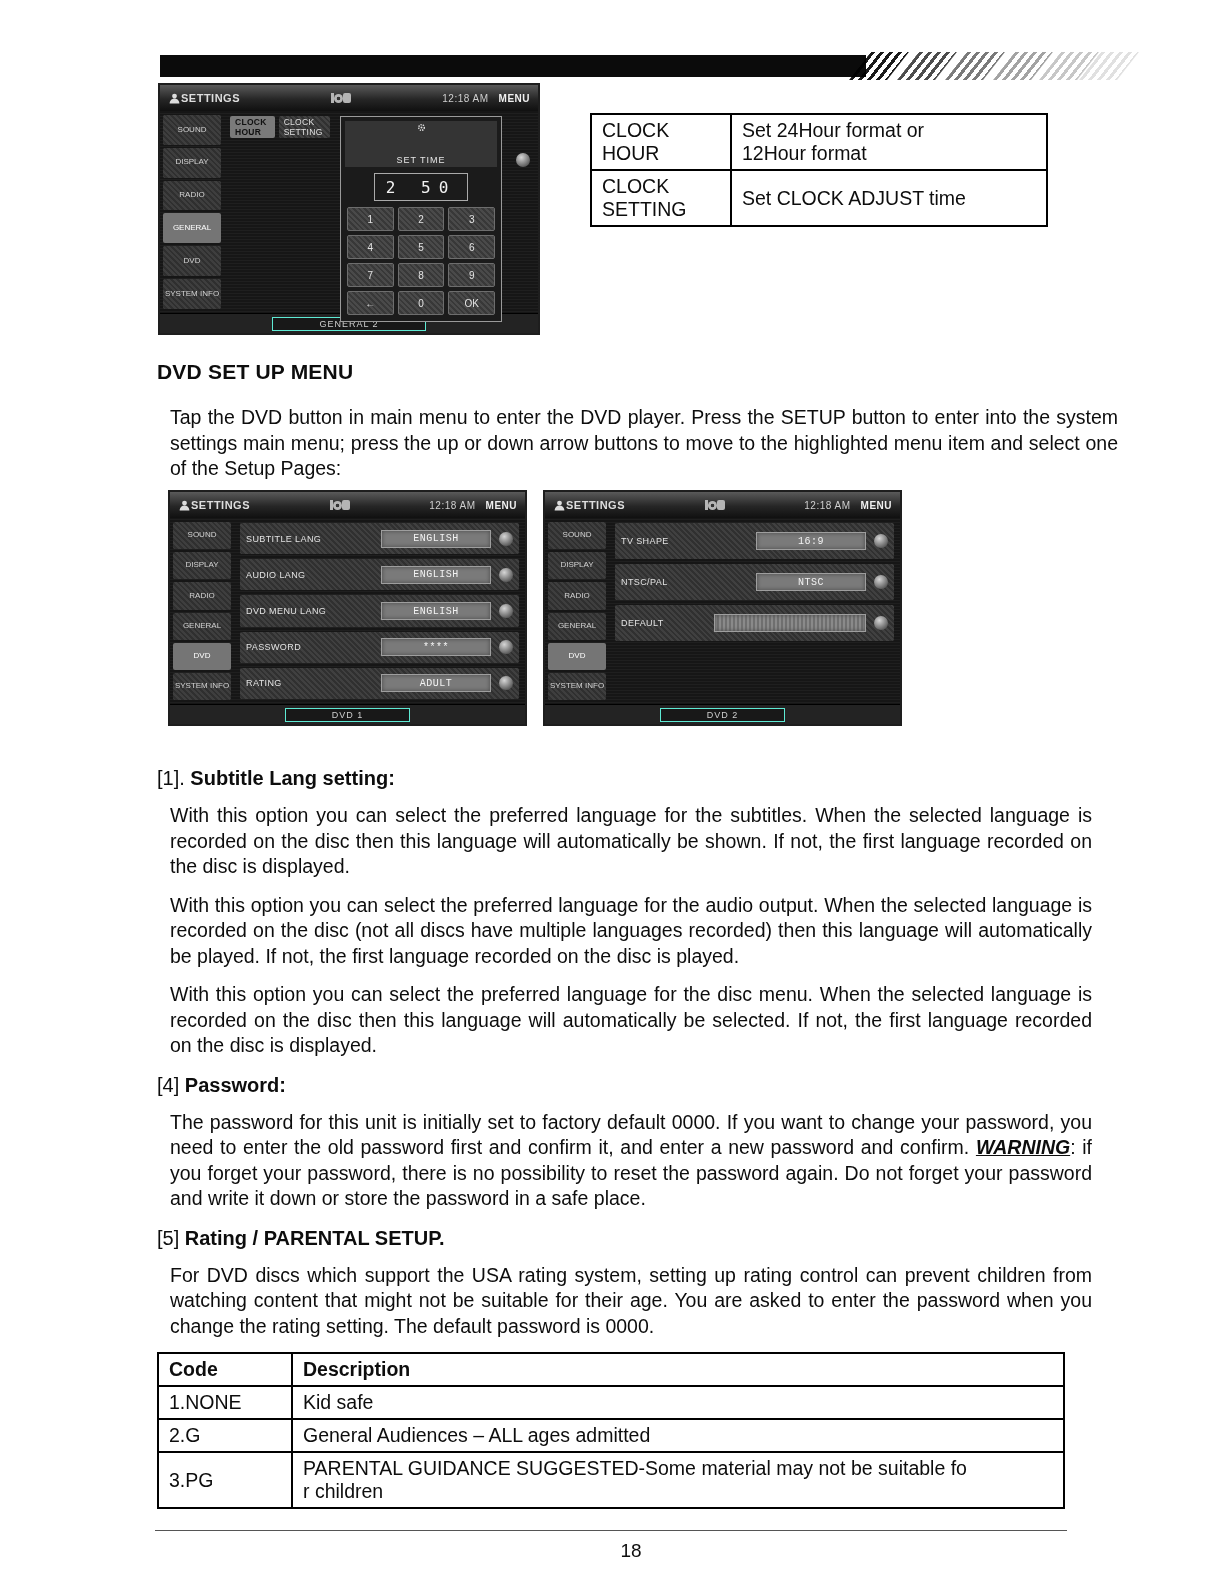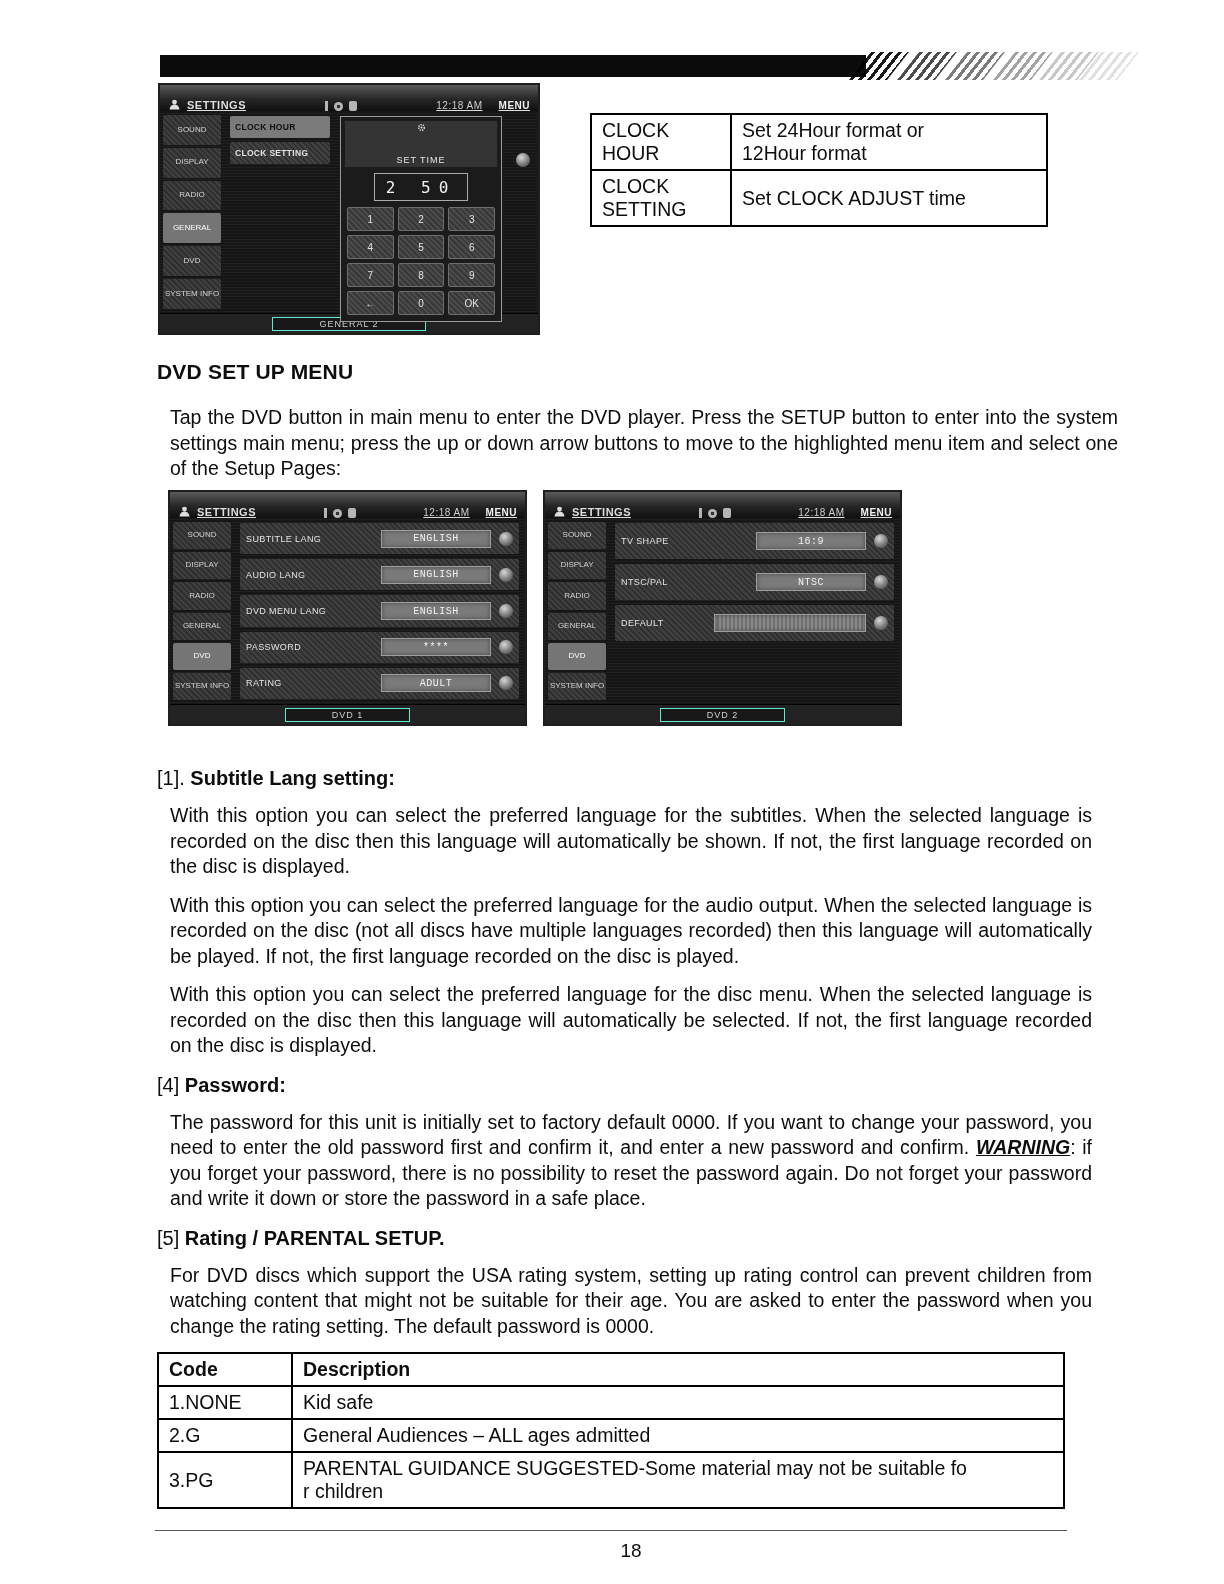--- a/index.html
+++ b/index.html
@@ -28,23 +28,23 @@
   
   .shot {
     position: absolute;
     background: #161616;
     background-image: repeating-linear-gradient(0deg, rgba(255,255,255,.04) 0 1px, transparent 1px 3px);
     box-shadow: 0 0 0 2px #1e1e1e;
     color: #c9c9c9;
     overflow: hidden;
   }
   .shot-header {
-    height: 26px; display: flex; align-items: flex-end; gap: 6px; padding: 0 8px;
+    height: 26px; display: flex; align-items: center; gap: 0; padding: 0 8px;
     background: linear-gradient(#5a5a5a, #262626 55%, #101010);
-    font-size: 11px; font-weight: bold; color: #dedede; letter-spacing: .5px; text-decoration: underline;
+    font-size: 11px; font-weight: bold; color: #dedede; letter-spacing: .5px;
   }
   .grow { flex: 1; }
   .hico { display: inline-block; background: #b5b5b5; }
   .ico-bar { width: 3px; height: 10px; }
   .ico-disc { width: 9px; height: 9px; border-radius: 50%; background: radial-gradient(circle, #333 28%, #b5b5b5 32%); }
   .ico-card { width: 8px; height: 10px; border-radius: 2px; }
   .shot-time { font-size: 10px; font-weight: normal; color: #cfcfcf; }
   .shot-menu { font-size: 10px; font-weight: bold; color: #f0f0f0; margin-left: 10px; }
   .shot-body { display: flex; position: relative; }
   .shot-clock .shot-body { height: 202px; }
@@ -54,24 +54,24 @@
     flex: 1; display: flex; align-items: center; justify-content: center; text-align: center;
     font-size: 8px; line-height: 1.1; color: #d2d2d2; border-radius: 2px;
     background: repeating-linear-gradient(45deg, #3e3e3e 0 2px, #2f2f2f 2px 4px);
   }
   .side-item.active { background: #757575; color: #ffffff; }
   .shot-main { flex: 1; position: relative; padding: 5px 6px; display: flex; flex-direction: column; gap: 5px; }
   .shot-footer { height: 20px; display: flex; align-items: center; justify-content: center; background: #232323; border-top: 1px solid #000; }
   .shot-footer-label { font-size: 9px; color: #cfcfcf; background: #181818; border: 1px solid #5eead4; padding: 1px 46px; letter-spacing: 1px; }
 
   
-  .clock-rows { width: 100px; display: flex; flex-direction: column; gap: 4px; }
+  .clock-rows { width: 100px; display: flex; flex-direction: row; gap: 4px; }
   .crow {
     height: 22px; display: flex; align-items: center; padding: 0 5px; font-size: 8.5px; letter-spacing: .3px;
-    background: repeating-linear-gradient(45deg, #424242 0 2px, #313131 2px 4px); border-radius: 2px; color: #e0e0e0; font-weight: bold;
+    background: repeating-linear-gradient(45deg, #424242 0 2px, #313131 2px 4px); border-radius: 2px; color: #e0e0e0;
   }
   .crow.active { background: #7a7a7a; color: #101010; font-weight: bold; }
   .settime-panel {
     position: absolute; right: 36px; top: 5px; width: 152px;
     border: 1px solid #9a9a9a; background: #1b1b1b; padding: 4px;
   }
   .panel-title { display: flex; align-items: center; justify-content: center; gap: 23px; font-size: 9px; color: #e6e6e6; background: #343434; padding: 2px 0; letter-spacing: 1px; flex-direction: column; }
   .pad-display {
     margin: 6px auto 4px; width: 92px; height: 26px; border: 1px solid #aaa; color: #f2f2f2;
     font-family: "DejaVu Sans Mono", monospace; font-size: 16px; letter-spacing: 8px;

